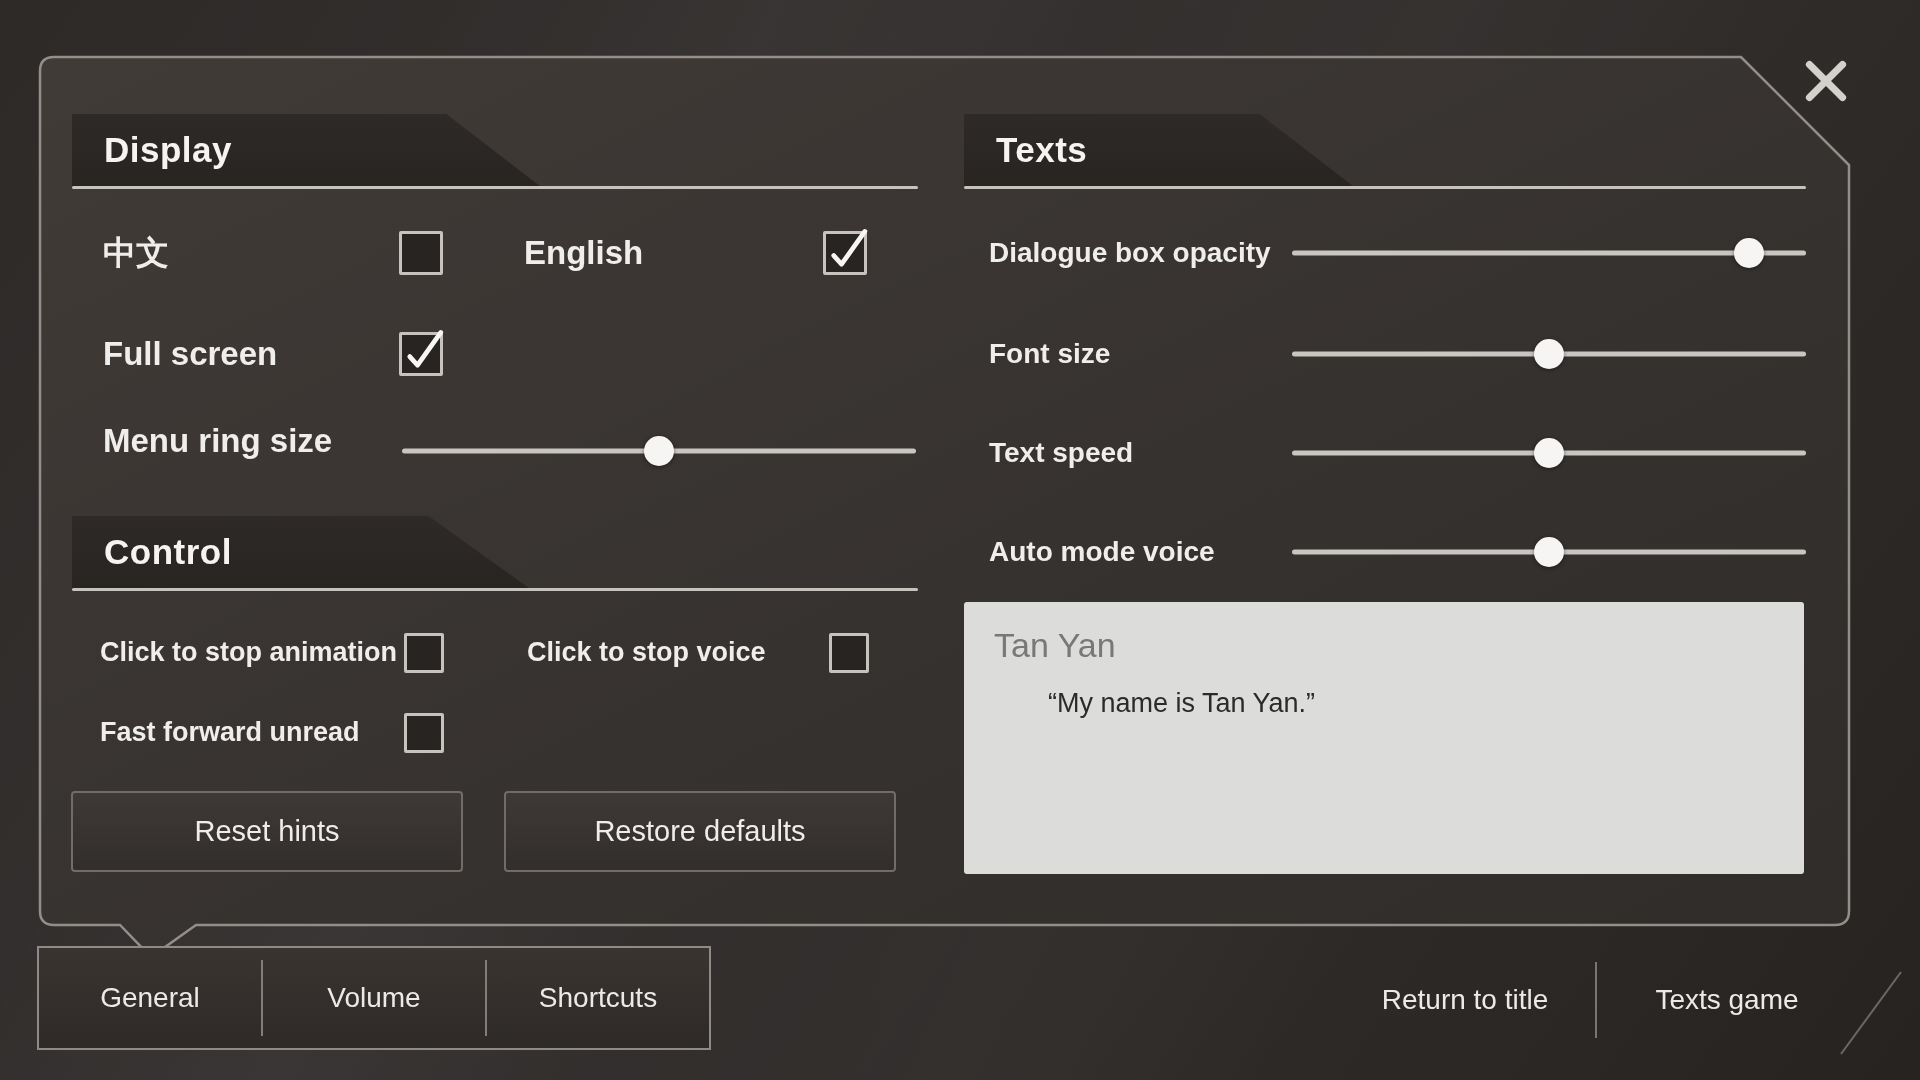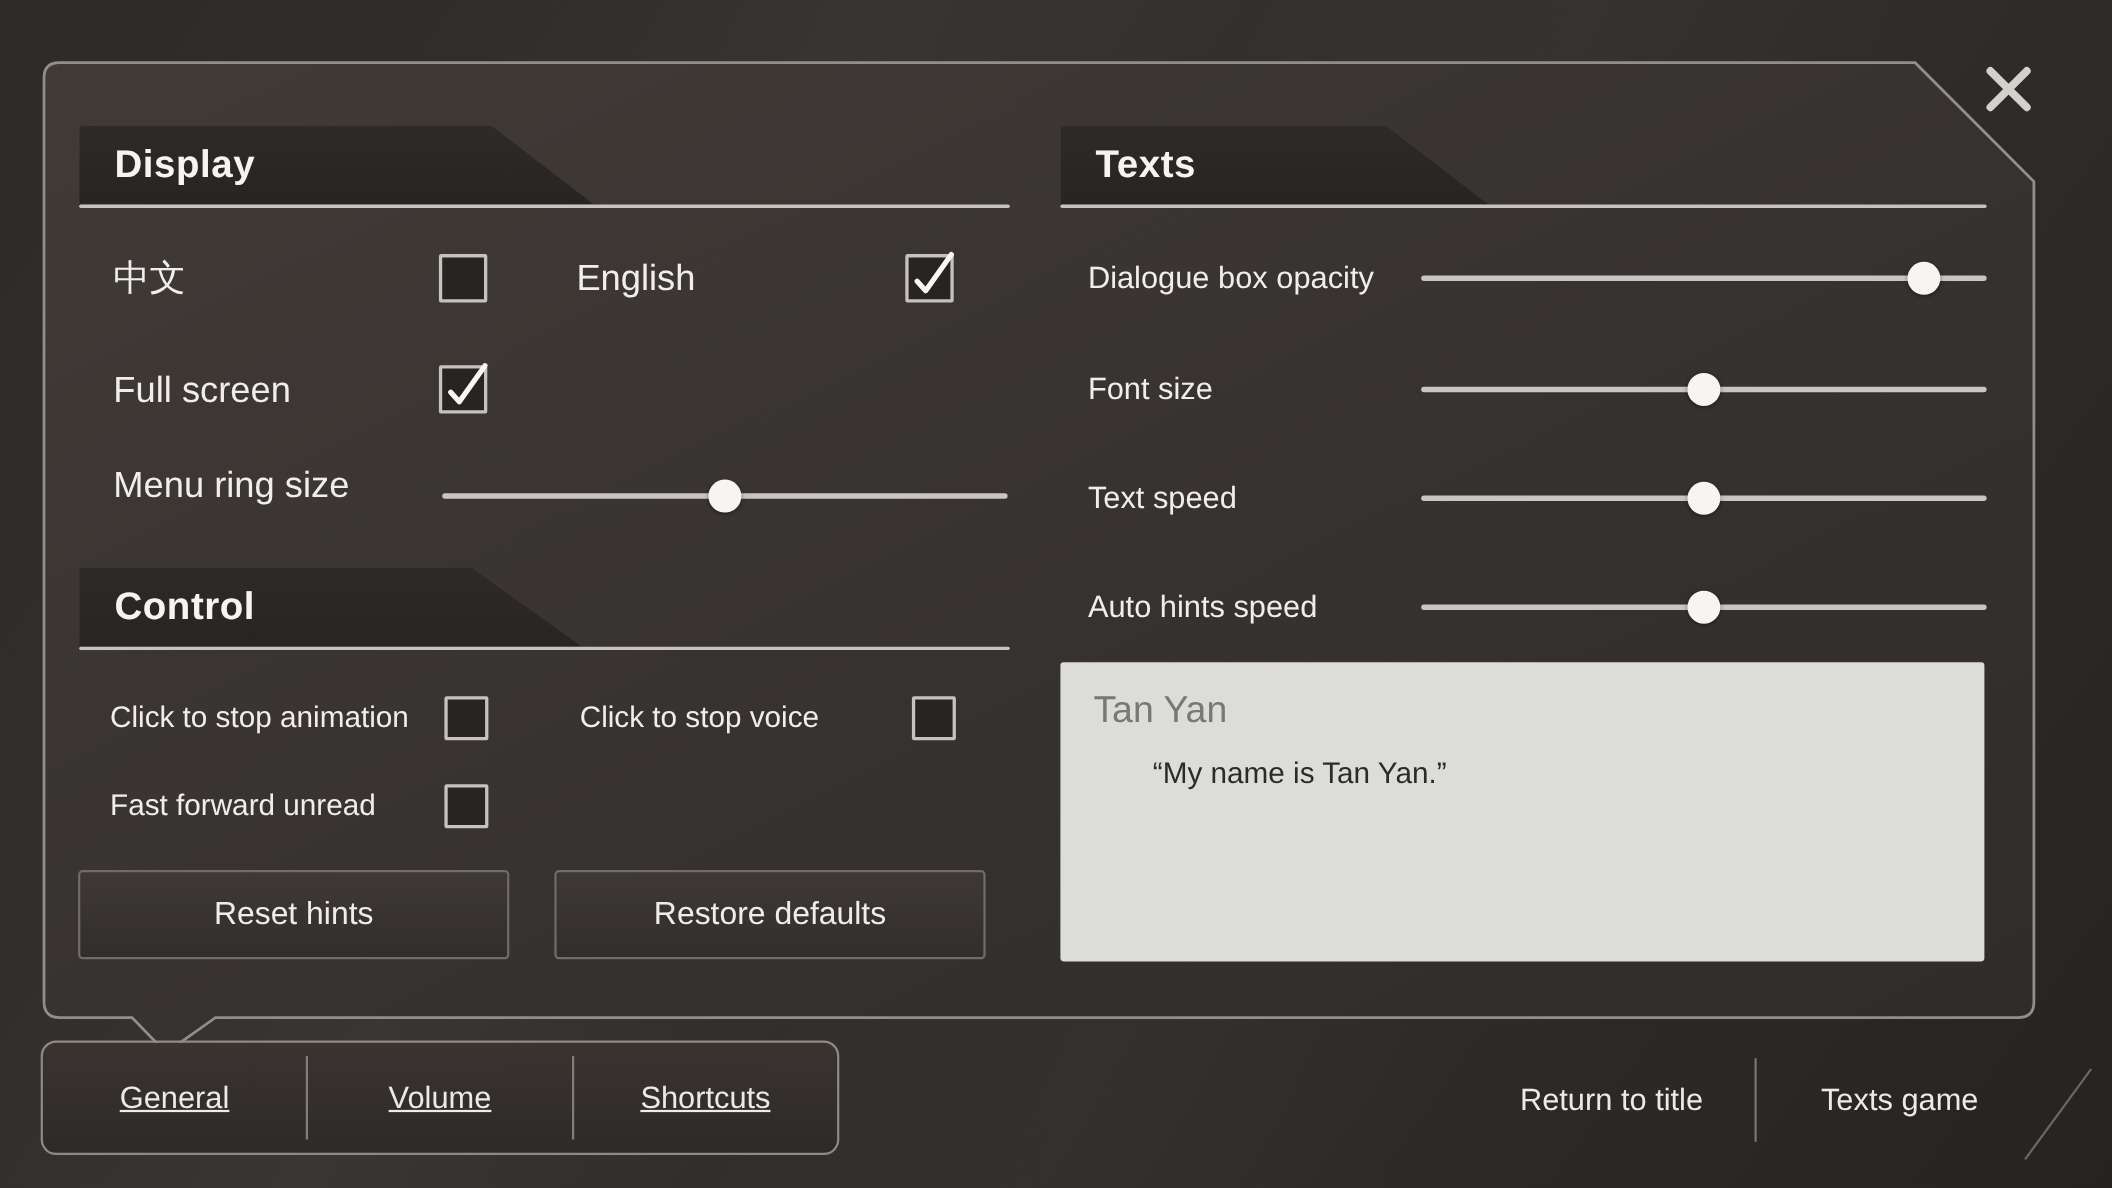--- a/index.html
+++ b/index.html
@@ -44,21 +44,21 @@
   .tab-display  { left: 72px;  top: 114px; width: 468px; height: 72px; clip-path: polygon(0 0, 80% 0, 100% 100%, 0 100%); }
   .tab-control  { left: 72px;  top: 516px; width: 457px; height: 72px; clip-path: polygon(0 0, 78% 0, 100% 100%, 0 100%); }
   .tab-texts    { left: 964px; top: 114px; width: 389px; height: 72px; clip-path: polygon(0 0, 76% 0, 100% 100%, 0 100%); }
 
   .section-rule { position: absolute; height: 3px; background: #d2cfca; opacity: 0.92; border-radius: 2px; }
   .rule-display { left: 72px;  top: 186px; width: 846px; }
   .rule-control { left: 72px;  top: 588px; width: 846px; }
   .rule-texts   { left: 964px; top: 186px; width: 842px; }
 
   
-  .lbl { position: absolute; line-height: 1; white-space: nowrap; color: #f0eeec; }
+  .lbl { position: absolute; line-height: 1; white-space: nowrap; color: #f0eeec; font-weight: bold; }
   .lbl-lg { font-size: 33px; }
   .lbl-md { font-size: 27px; }
   .lbl-slider { font-size: 28px; }
 
   
   .checkbox {
     position: absolute;
     background: #272421;
     border: 3px solid #c6c2bd;
     border-radius: 2px;
@@ -97,24 +97,24 @@
   
   .preview {
     position: absolute; left: 964px; top: 602px; width: 840px; height: 272px;
     background: #dcdddb; border-radius: 3px;
   }
   .preview .speaker { position: absolute; left: 30px; top: 26px; font-size: 34px; color: #787876; line-height: 1; }
   .preview .line    { position: absolute; left: 84px; top: 84px; font-size: 27px; color: #2b2b29; line-height: 1.3; }
 
   
   .tab-box {
-    position: absolute; left: 37px; top: 946px; width: 726px; height: 104px;
+    position: absolute; left: 37px; top: 946px; width: 674px; height: 104px;
     background: linear-gradient(180deg, #393430 0%, #2e2a28 100%);
-    border: 2px solid #8f8a85; border-radius: 14px;
-    display: flex; align-items: stretch; text-decoration: underline;
+    border: 2px solid #8f8a85; border-radius: 0;
+    display: flex; align-items: stretch;
   }
   .tab-box .tab {
     flex: 1; display: flex; align-items: center; justify-content: center;
     font-size: 28px; color: #eceae7;
   }
   .tab-sep { width: 2px; background: #827d78; margin: 12px 0; }
 
   .actions {
     position: absolute; left: 1335px; top: 960px; width: 530px; height: 80px;
     display: flex; align-items: stretch;
@@ -219,21 +219,21 @@
     <div class="track"></div>
     <div class="thumb" style="left: 50%;"></div>
   </div>
 
   <span class="lbl lbl-slider" style="left:989px; top:439px;">Text speed</span>
   <div class="slider" style="left:1292px; top:438px;">
     <div class="track"></div>
     <div class="thumb" style="left: 50%;"></div>
   </div>
 
-  <span class="lbl lbl-slider" style="left:989px; top:538px;">Auto hints speed</span>
+  <span class="lbl lbl-slider" style="left:989px; top:538px;">Auto mode voice</span>
   <div class="slider" style="left:1292px; top:537px;">
     <div class="track"></div>
     <div class="thumb" style="left: 50%;"></div>
   </div>
 
   <div class="preview">
     <span class="speaker">Tan Yan</span>
     <span class="line">“My name is Tan Yan.”</span>
   </div>
 

